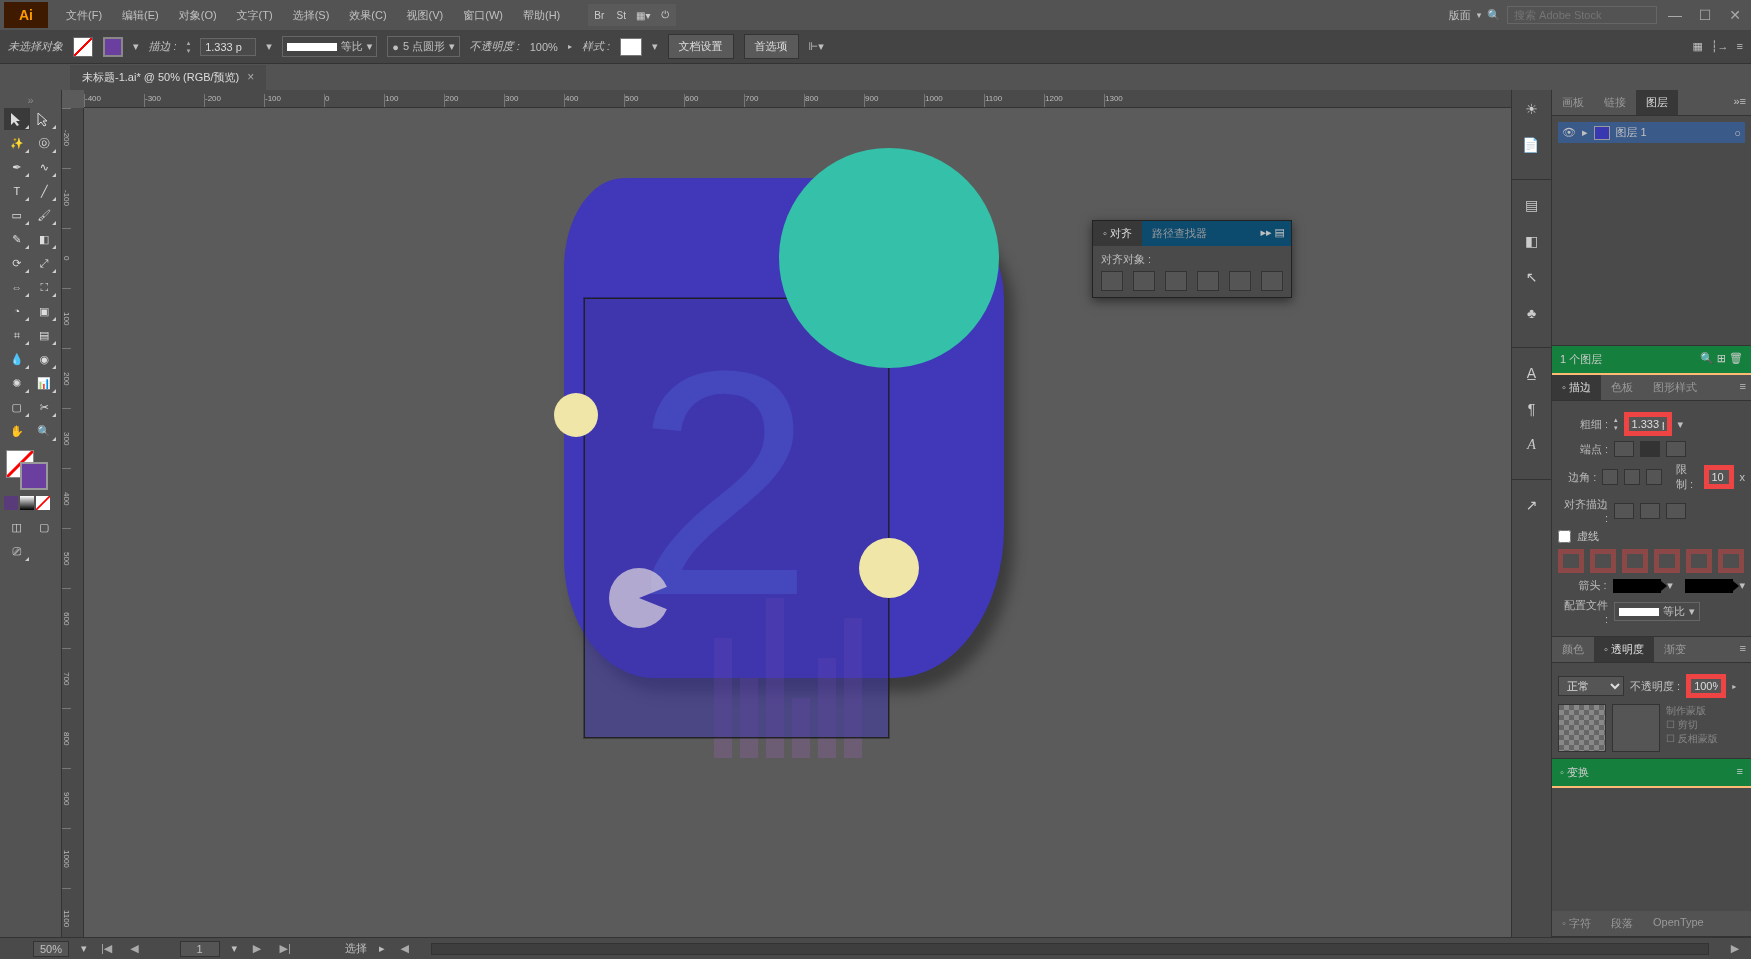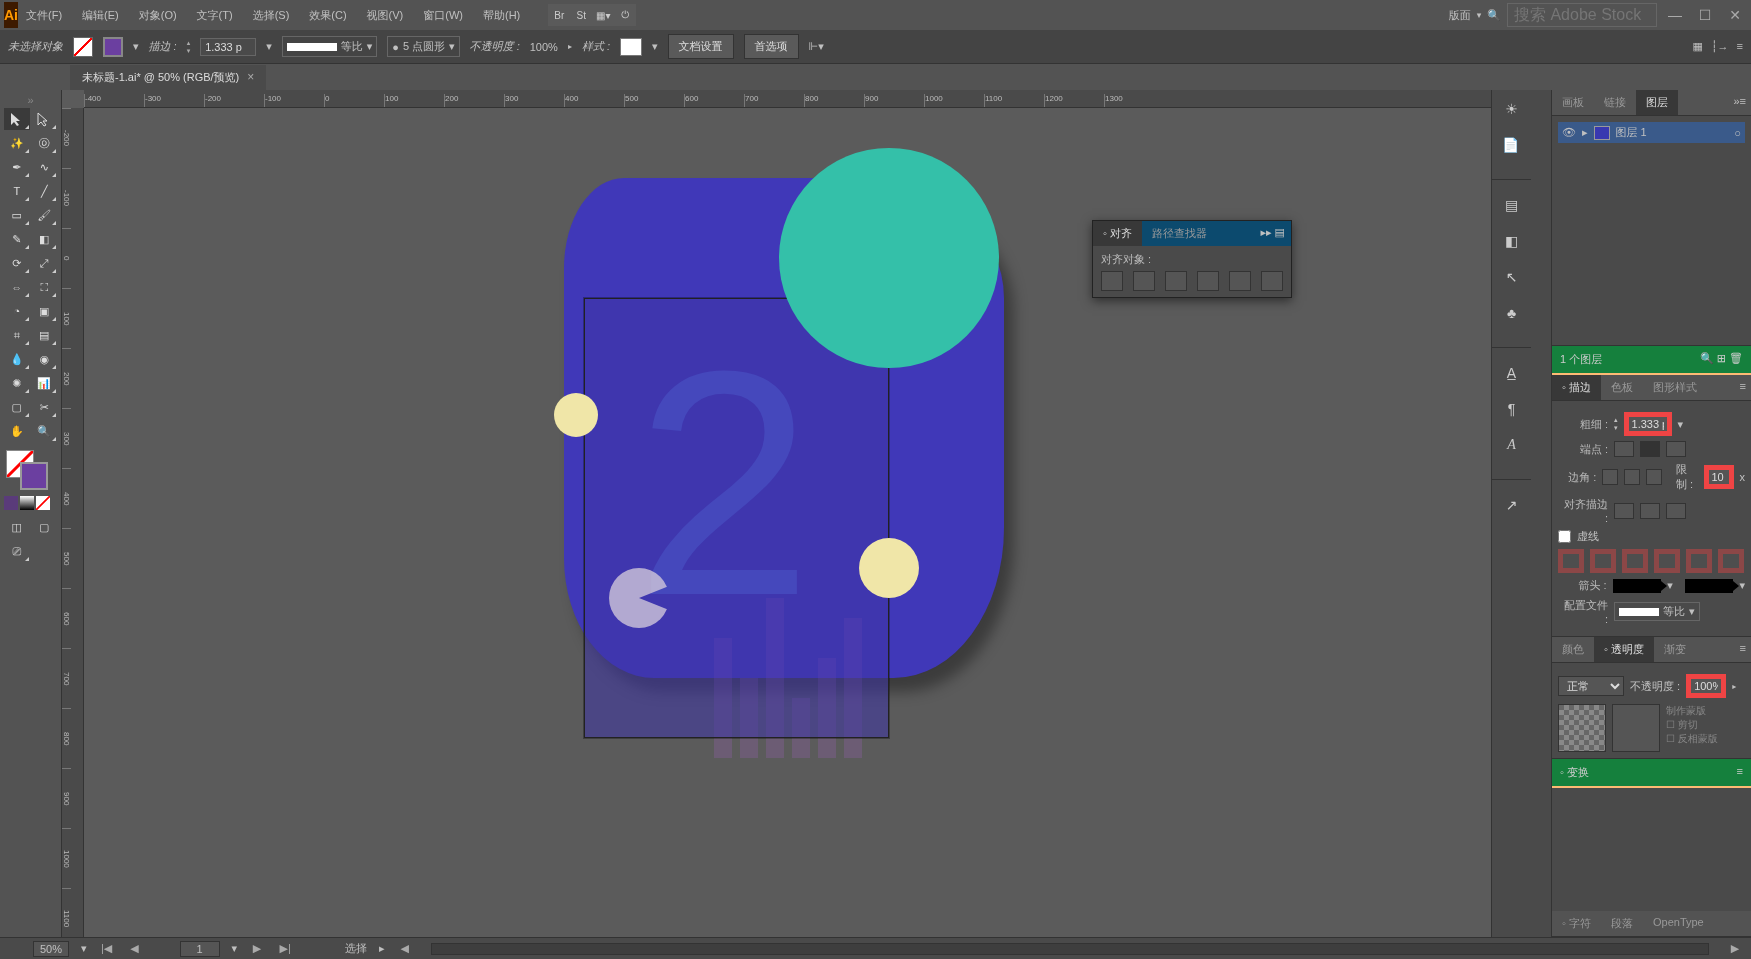--- a/index.html
+++ b/index.html
@@ -1,25 +1,25 @@
 <!DOCTYPE html>
 <html><head>
 <meta charset="utf-8">
 <style>
 * { margin: 0; padding: 0; box-sizing: border-box; font-family: "Microsoft YaHei", sans-serif; user-select: none; }
 body { background: #4a4a4a; color: #c0c0c0; font-size: 11px; width: 1751px; height: 959px; overflow: hidden; position: relative; }
 
 
 .titlebar { height: 30px; background: #535353; display: flex; align-items: center; padding: 0 4px; }
-.ai-logo { width: 14px; height: 26px; background: #3d1a00; color: #ff9a00; display: flex; align-items: center; justify-content: center; font-weight: bold; font-size: 14px; }
+.ai-logo { width: 44px; height: 26px; background: #3d1a00; color: #ff9a00; display: flex; align-items: center; justify-content: center; font-weight: bold; font-size: 14px; margin-right: 10px; }
 .menu { display: flex; gap: 4px; }
 .menu span { padding: 5px 8px; cursor: pointer; }
 .tb-right { margin-left: auto; display: flex; align-items: center; gap: 6px; }
 .winbtn { width: 24px; height: 18px; display: flex; align-items: center; justify-content: center; color: #aaa; font-size: 14px; }
-.search-box { background: transparent; border: 1px solid #666; color: #888; padding: 2px 6px; width: 150px; font-size: 16px; }
+.search-box { background: transparent; border: 1px solid #666; color: #888; padding: 2px 6px; width: 150px; font-size: 11px; }
 .tb-icon { width: 22px; height: 22px; background: #5a5a5a; display: flex; align-items: center; justify-content: center; font-size: 10px; color: #ccc; }
 
 
 .controlbar { height: 34px; background: #444; display: flex; align-items: center; padding: 0 8px; gap: 10px; border-bottom: 1px solid #333; }
 .ctrl-label { color: #c0c0c0; font-size: 11px; font-style: italic; }
 .ctrl-swatch { width: 20px; height: 20px; border: 1px solid #666; display: inline-block; }
 .sw-none { background: linear-gradient(135deg, #fff 45%, red 47%, red 53%, #fff 55%); }
 .sw-purple { background: #6b3fa0; border: 2px solid #888; }
 .numfield { background: #4a4a4a; border: 1px solid #666; color: #ddd; padding: 2px 4px; width: 56px; font-size: 11px; }
 .dash-preview { width: 50px; height: 8px; background: #fff; display: inline-block; }
@@ -63,21 +63,21 @@
 .num2 { position:absolute; left:50px; top:40px; width:210px; height:300px; color:#4a57c8; font-size:320px; font-weight:300; line-height:0.9; opacity:0.55; font-family: Arial, sans-serif; }
 .pac { position:absolute; left:525px; top:460px; width:60px; height:60px; background:#cfc7d9; border-radius:50%; clip-path: polygon(50% 50%, 100% 30%, 100% 0, 0 0, 0 100%, 100% 100%, 100% 70%); opacity:0.8; }
 .bars { position:absolute; left:630px; top:490px; display:flex; gap:8px; align-items:flex-end; opacity:0.25; }
 .bars div { width:18px; background:#a060c0; }
 
 
 .right-iconcol { width: 40px; background: #4a4a4a; display:flex; flex-direction:column; align-items:center; gap:14px; padding-top:8px; border-left:1px solid #333; }
 .ric { width:22px; height:22px; display:flex; align-items:center; justify-content:center; color:#ccc; font-size:14px; }
 
 
-.rightpanels { width: 200px; background: #4a4a4a; border-left: 1px solid #333; display:flex; flex-direction:column; font-size:11px;margin-left:20px; }
+.rightpanels { width: 200px; background: #4a4a4a; border-left: 1px solid #333; display:flex; flex-direction:column; font-size:11px; }
 .panel-tabs { display:flex; border-bottom:1px solid #333; background:#535353; }
 .panel-tab { padding:5px 10px; color:#999; }
 .panel-tab.active { background:#383838; color:#ddd; }
 .panel-body { padding:6px; border-bottom:1px solid #333; }
 .layer-row { display:flex; align-items:center; gap:6px; background:#3a5a8a; padding:3px 4px; }
 .prop-row { display:flex; align-items:center; gap:6px; margin:5px 0; }
 .prop-label { width:50px; text-align:right; color:#bbb; }
 .mini-btn { width:20px; height:16px; background:#555; border:1px solid #333; }
 .headerrow { padding:6px 8px; color:#ccc; background:#15803d; border-bottom:2px solid #fdba74; display:flex; justify-content:space-between; }
 .arrow-box { width:50px; height:14px; background:#000; display:inline-block; position:relative; }

